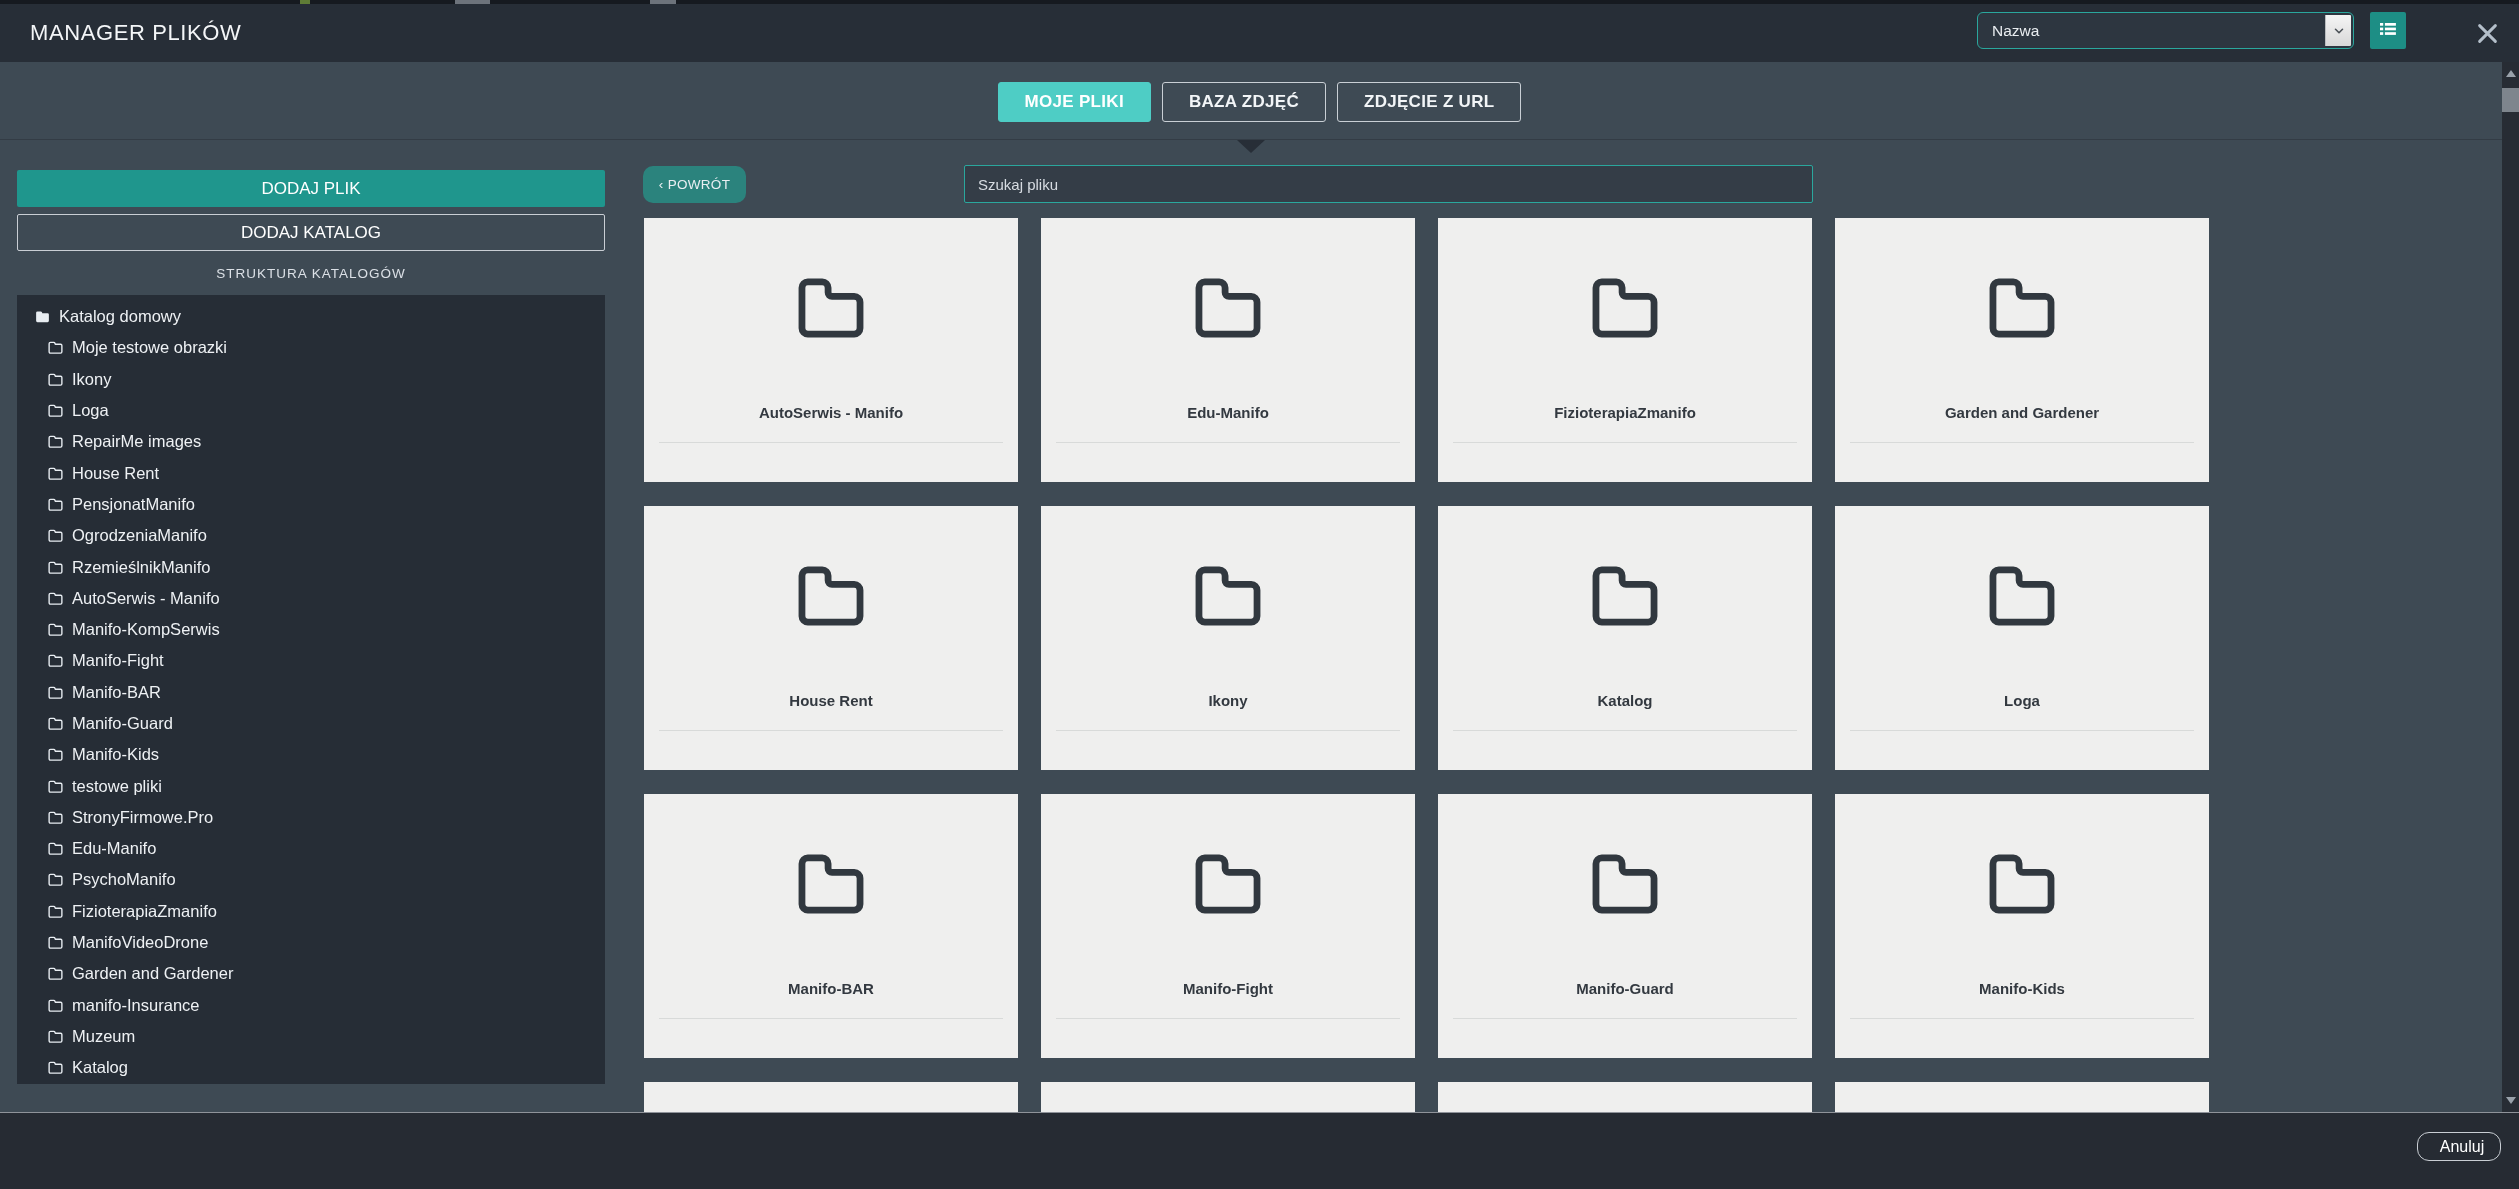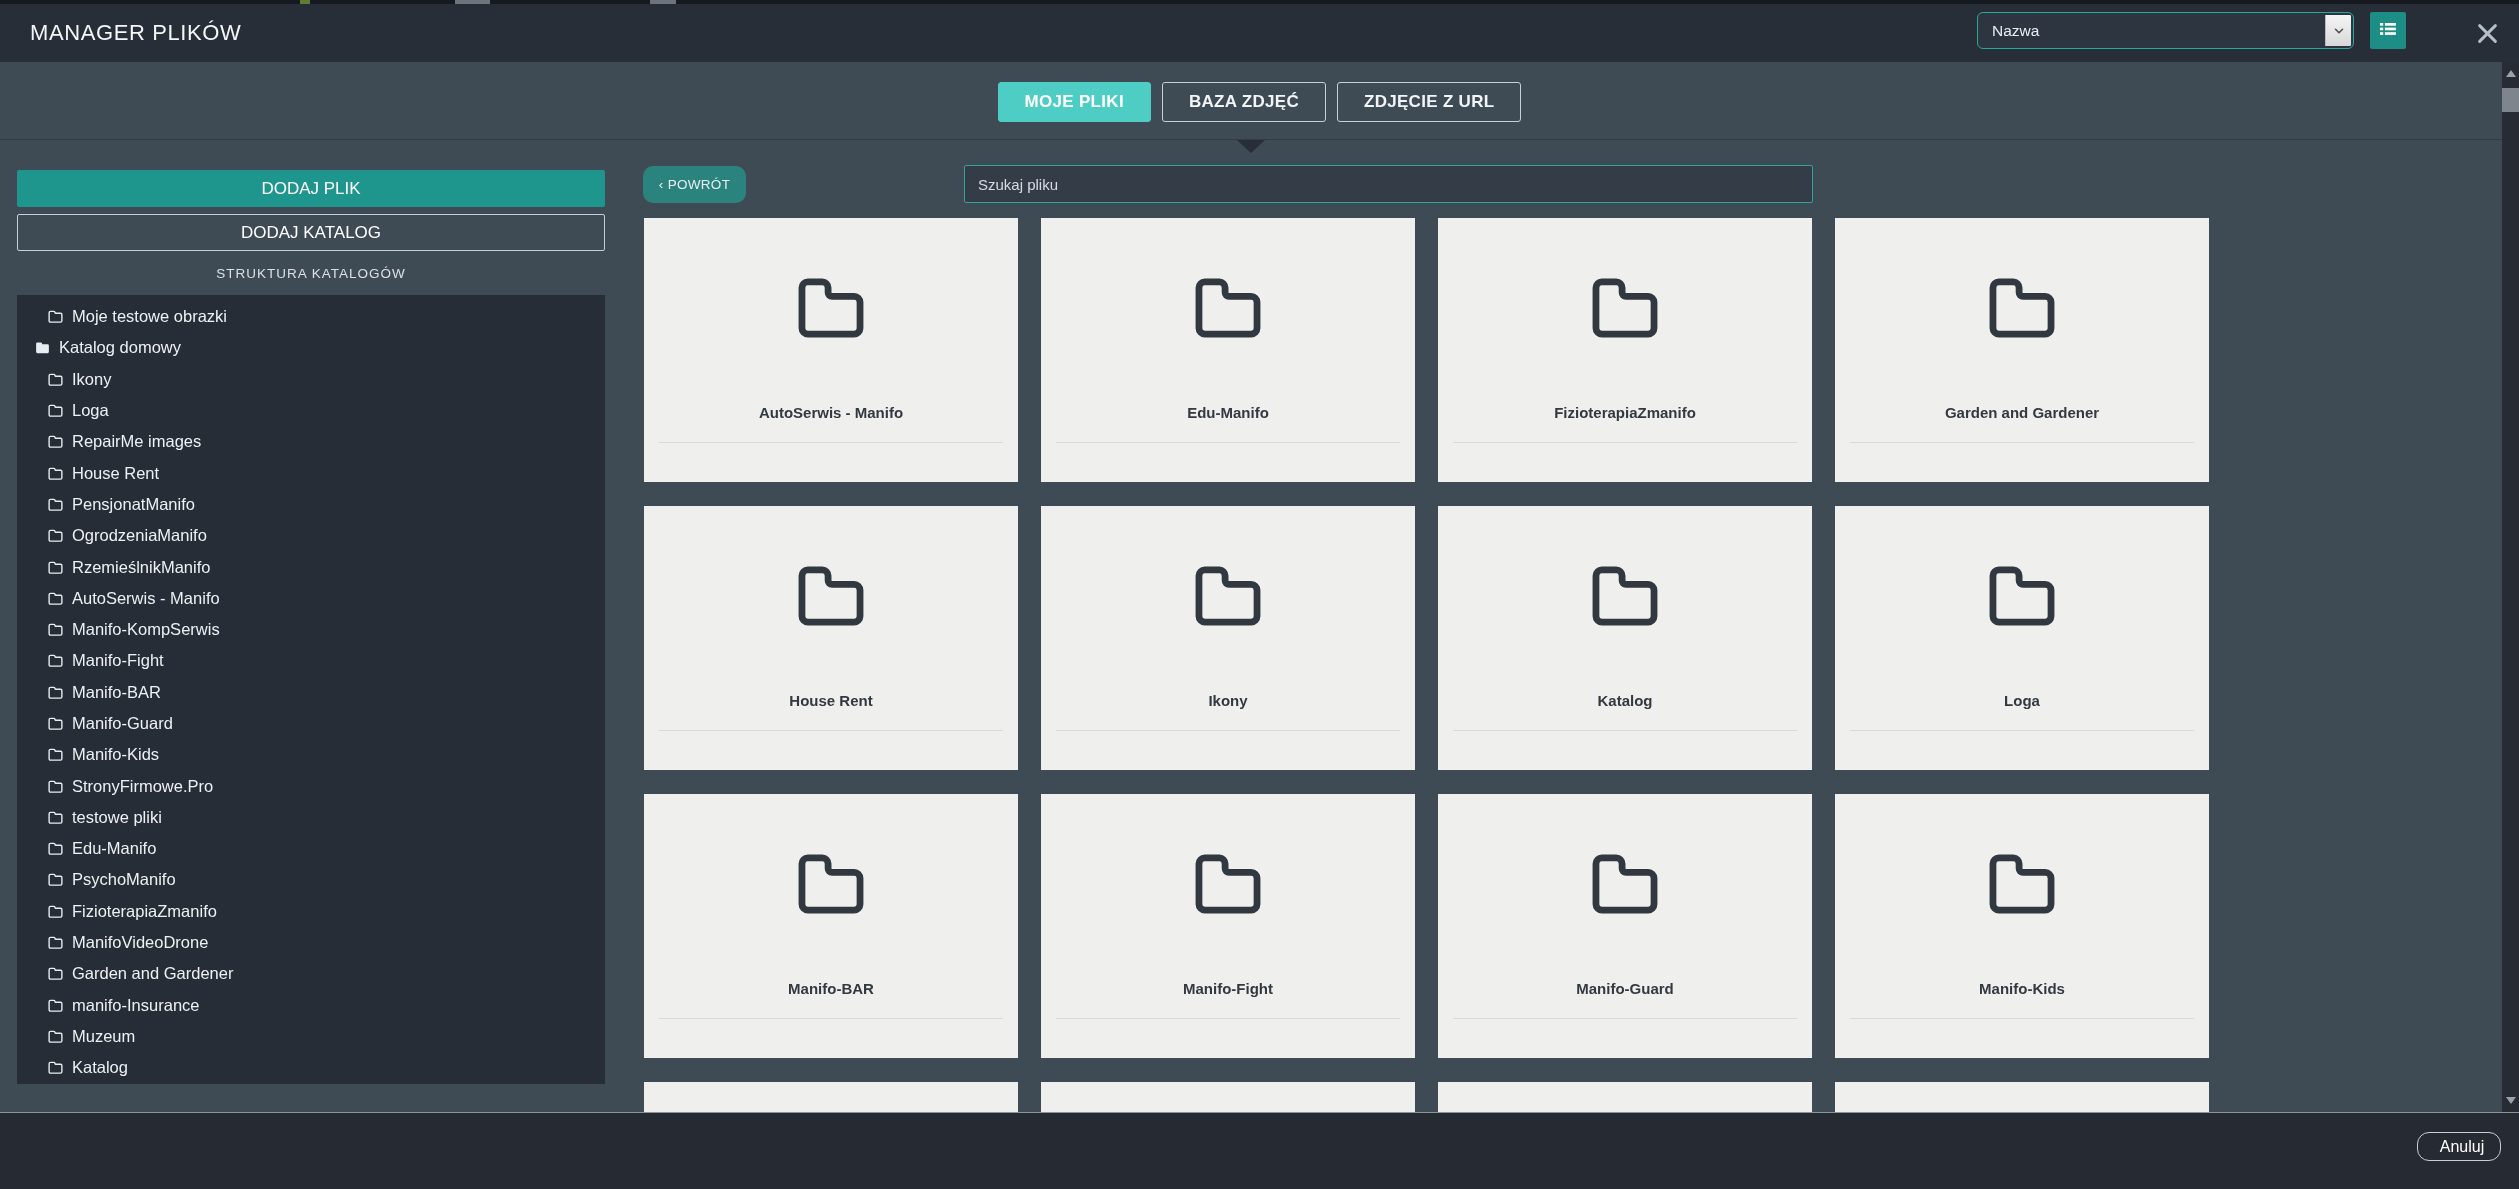--- a/index.html
+++ b/index.html
@@ -148,44 +148,44 @@
 
     </div>
   </div>
   <div class="tab-pointer"></div>
 
   <button class="btn-addfile">DODAJ PLIK</button>
   <button class="btn-addcat">DODAJ KATALOG</button>
   <div class="tree-header">STRUKTURA KATALOGÓW</div>
 
   <div class="tree-panel">
-    <div class="tree-row">
-        <span class="tree-icon">
-          <svg width="17" height="17" viewBox="0 0 16 16">
-            <path d="M2 4.5 q0-1.3 1.3-1.3 h3 q0.9 0 1.2 0.8 l0.3 0.9 h5 q1.2 0 1.2 1.2 v6 q0 1.2 -1.2 1.2 H3.2 q-1.2 0 -1.2 -1.2 z" fill="none" stroke="#e8edf2" stroke-width="1.3" stroke-linejoin="round"></path>
-          </svg>
-        </span>
-        <span class="tree-label">Moje testowe obrazki</span>
-      </div>
-
-      <div class="tree-row root">
+    <div class="tree-row root">
       <span class="tree-icon">
         <svg width="17" height="17" viewBox="0 0 16 16">
             <path d="M2 4.5 q0-1.3 1.3-1.3 h3 q0.9 0 1.2 0.8 l0.3 0.9 h5 q1.2 0 1.2 1.2 v6 q0 1.2 -1.2 1.2 H3.2 q-1.2 0 -1.2 -1.2 z" fill="#e8edf2"></path>
           </svg>
       </span>
       <span class="tree-label">Katalog domowy</span>
     </div>
 
       <div class="tree-row">
         <span class="tree-icon">
           <svg width="17" height="17" viewBox="0 0 16 16">
             <path d="M2 4.5 q0-1.3 1.3-1.3 h3 q0.9 0 1.2 0.8 l0.3 0.9 h5 q1.2 0 1.2 1.2 v6 q0 1.2 -1.2 1.2 H3.2 q-1.2 0 -1.2 -1.2 z" fill="none" stroke="#e8edf2" stroke-width="1.3" stroke-linejoin="round"></path>
           </svg>
         </span>
+        <span class="tree-label">Moje testowe obrazki</span>
+      </div>
+
+      <div class="tree-row">
+        <span class="tree-icon">
+          <svg width="17" height="17" viewBox="0 0 16 16">
+            <path d="M2 4.5 q0-1.3 1.3-1.3 h3 q0.9 0 1.2 0.8 l0.3 0.9 h5 q1.2 0 1.2 1.2 v6 q0 1.2 -1.2 1.2 H3.2 q-1.2 0 -1.2 -1.2 z" fill="none" stroke="#e8edf2" stroke-width="1.3" stroke-linejoin="round"></path>
+          </svg>
+        </span>
         <span class="tree-label">Ikony</span>
       </div>
 
       <div class="tree-row">
         <span class="tree-icon">
           <svg width="17" height="17" viewBox="0 0 16 16">
             <path d="M2 4.5 q0-1.3 1.3-1.3 h3 q0.9 0 1.2 0.8 l0.3 0.9 h5 q1.2 0 1.2 1.2 v6 q0 1.2 -1.2 1.2 H3.2 q-1.2 0 -1.2 -1.2 z" fill="none" stroke="#e8edf2" stroke-width="1.3" stroke-linejoin="round"></path>
           </svg>
         </span>
         <span class="tree-label">Loga</span>
@@ -289,30 +289,30 @@
         </span>
         <span class="tree-label">Manifo-Kids</span>
       </div>
 
       <div class="tree-row">
         <span class="tree-icon">
           <svg width="17" height="17" viewBox="0 0 16 16">
             <path d="M2 4.5 q0-1.3 1.3-1.3 h3 q0.9 0 1.2 0.8 l0.3 0.9 h5 q1.2 0 1.2 1.2 v6 q0 1.2 -1.2 1.2 H3.2 q-1.2 0 -1.2 -1.2 z" fill="none" stroke="#e8edf2" stroke-width="1.3" stroke-linejoin="round"></path>
           </svg>
         </span>
+        <span class="tree-label">testowe pliki</span>
+      </div>
+
+      <div class="tree-row">
+        <span class="tree-icon">
+          <svg width="17" height="17" viewBox="0 0 16 16">
+            <path d="M2 4.5 q0-1.3 1.3-1.3 h3 q0.9 0 1.2 0.8 l0.3 0.9 h5 q1.2 0 1.2 1.2 v6 q0 1.2 -1.2 1.2 H3.2 q-1.2 0 -1.2 -1.2 z" fill="none" stroke="#e8edf2" stroke-width="1.3" stroke-linejoin="round"></path>
+          </svg>
+        </span>
         <span class="tree-label">StronyFirmowe.Pro</span>
-      </div>
-
-      <div class="tree-row">
-        <span class="tree-icon">
-          <svg width="17" height="17" viewBox="0 0 16 16">
-            <path d="M2 4.5 q0-1.3 1.3-1.3 h3 q0.9 0 1.2 0.8 l0.3 0.9 h5 q1.2 0 1.2 1.2 v6 q0 1.2 -1.2 1.2 H3.2 q-1.2 0 -1.2 -1.2 z" fill="none" stroke="#e8edf2" stroke-width="1.3" stroke-linejoin="round"></path>
-          </svg>
-        </span>
-        <span class="tree-label">testowe pliki</span>
       </div>
 
       <div class="tree-row">
         <span class="tree-icon">
           <svg width="17" height="17" viewBox="0 0 16 16">
             <path d="M2 4.5 q0-1.3 1.3-1.3 h3 q0.9 0 1.2 0.8 l0.3 0.9 h5 q1.2 0 1.2 1.2 v6 q0 1.2 -1.2 1.2 H3.2 q-1.2 0 -1.2 -1.2 z" fill="none" stroke="#e8edf2" stroke-width="1.3" stroke-linejoin="round"></path>
           </svg>
         </span>
         <span class="tree-label">Edu-Manifo</span>
       </div>

